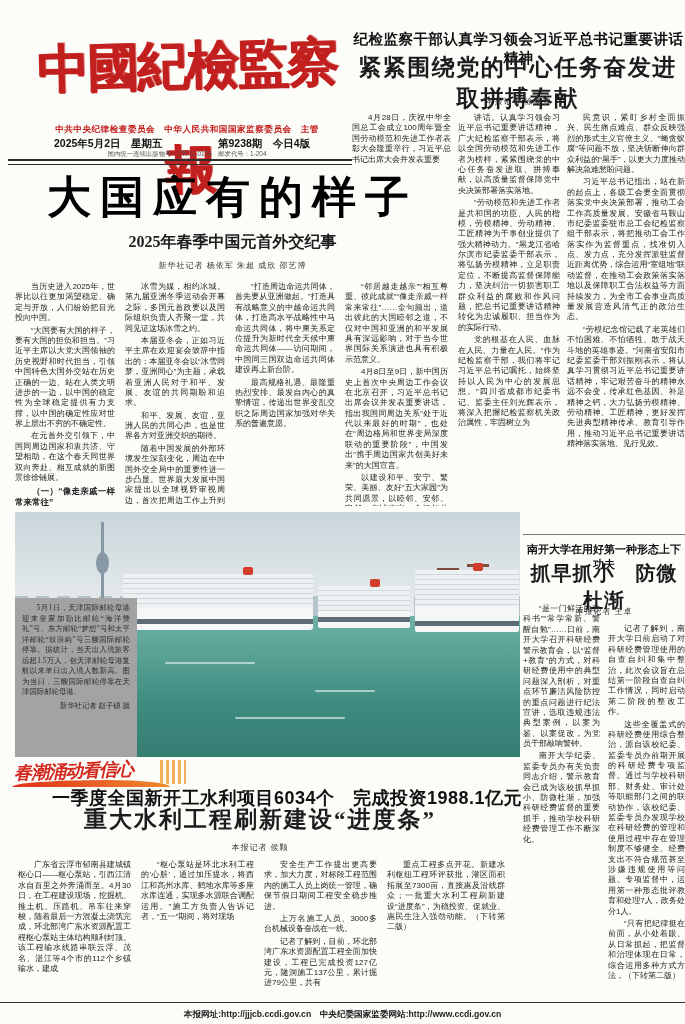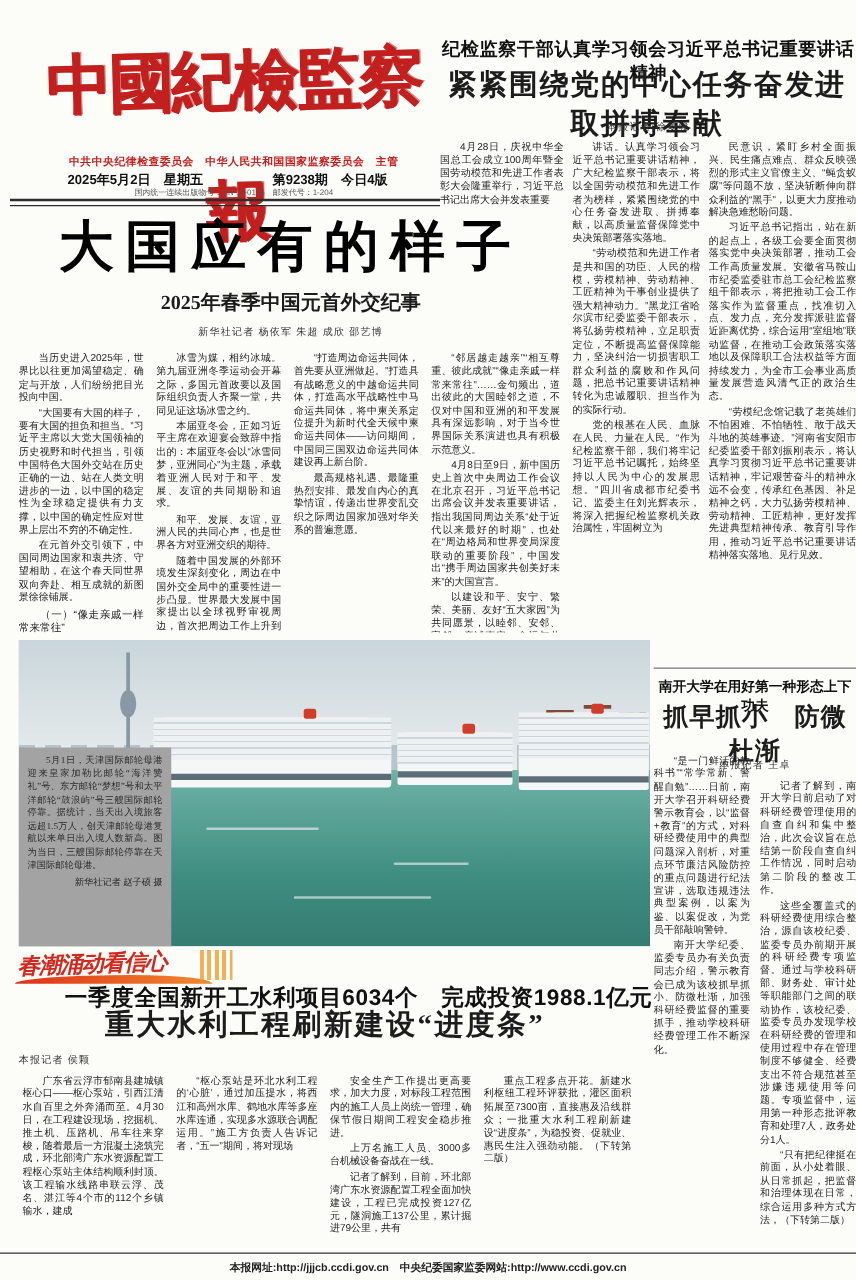--- a/index.html
+++ b/index.html
@@ -16,21 +16,21 @@
      text-align:center;letter-spacing:.5px;}
   .dateline{left:22px;top:137px;width:330px;font-size:10.5px;font-weight:bold;color:#111;}
   .dateline .date{position:absolute;left:32px;}
   .dateline .issue{position:absolute;left:196px;}
   .pubcode{left:22px;top:150px;width:330px;font-size:6.4px;color:#555;text-align:center;}
   .rule-double{left:8px;top:159px;width:344px;height:3px;border-top:2.5px solid #2d2d2d;border-bottom:1px solid #2d2d2d;}
 
   
   .col{overflow:hidden;font-size:8px;line-height:1.3;color:#222;}
   .col p.para{margin:0 0 2px;text-indent:2em;text-align:justify;}
-  .col p.sub{font-weight:normal;font-size:8.5px;margin:3px 0;}
+  .col p.sub{font-weight:bold;font-size:8.5px;margin:3px 0;}
   .kicker{font-weight:bold;color:#111;}
   .byline{font-size:8px;color:#333;letter-spacing:1px;}
 
   
   .ra-kicker{left:352px;top:30px;width:333px;font-size:14.5px;letter-spacing:.5px;text-align:center;}
   .ra-head{left:350px;top:52px;width:335px;font-size:23px;font-weight:900;letter-spacing:1.5px;
      text-align:center;font-family:"Liberation Serif",serif;}
   .ra-byline{left:352px;top:96px;width:333px;text-align:center;}
 
   
@@ -77,21 +77,21 @@
   .banner{left:12px;top:758px;width:176px;height:32px;}
   .banner-text{position:absolute;left:2px;top:1px;font-size:18px;font-weight:900;color:#d2281e;
      font-family:"Liberation Serif",serif;font-style:italic;letter-spacing:-1px;transform:rotate(-2deg);white-space:nowrap;}
   .banner-swoosh{position:absolute;left:0;top:22px;width:158px;height:7px;border-radius:60% 40% 50% 50%/100% 100% 0 0;
      background:linear-gradient(90deg,#e03018,#f08a2e);}
   .banner-city{position:absolute;right:2px;top:2px;width:26px;height:24px;
      background:repeating-linear-gradient(90deg,#f0a33c 0 3px,rgba(240,163,60,0) 3px 6px);opacity:.85;}
   .wa-kicker{left:32px;top:786px;width:490px;font-size:18px;text-align:right;letter-spacing:.5px;}
   .wa-head{left:15px;top:804px;width:490px;font-size:23px;font-weight:900;letter-spacing:2px;
      text-align:center;font-family:"Liberation Serif",serif;}
-  .wa-byline{left:15px;top:842px;width:490px;}
+  .wa-byline{left:15px;top:842px;width:490px;text-align:center;}
 
   
   .footer-rule{left:0px;top:1002px;width:685px;border-top:1.5px solid #333;}
   .footer-text{left:0;top:1009px;width:685px;text-align:center;font-size:8.6px;font-weight:bold;color:#222;}
 </style>
 </head>
 <body>
 
 <div class="page">
 

